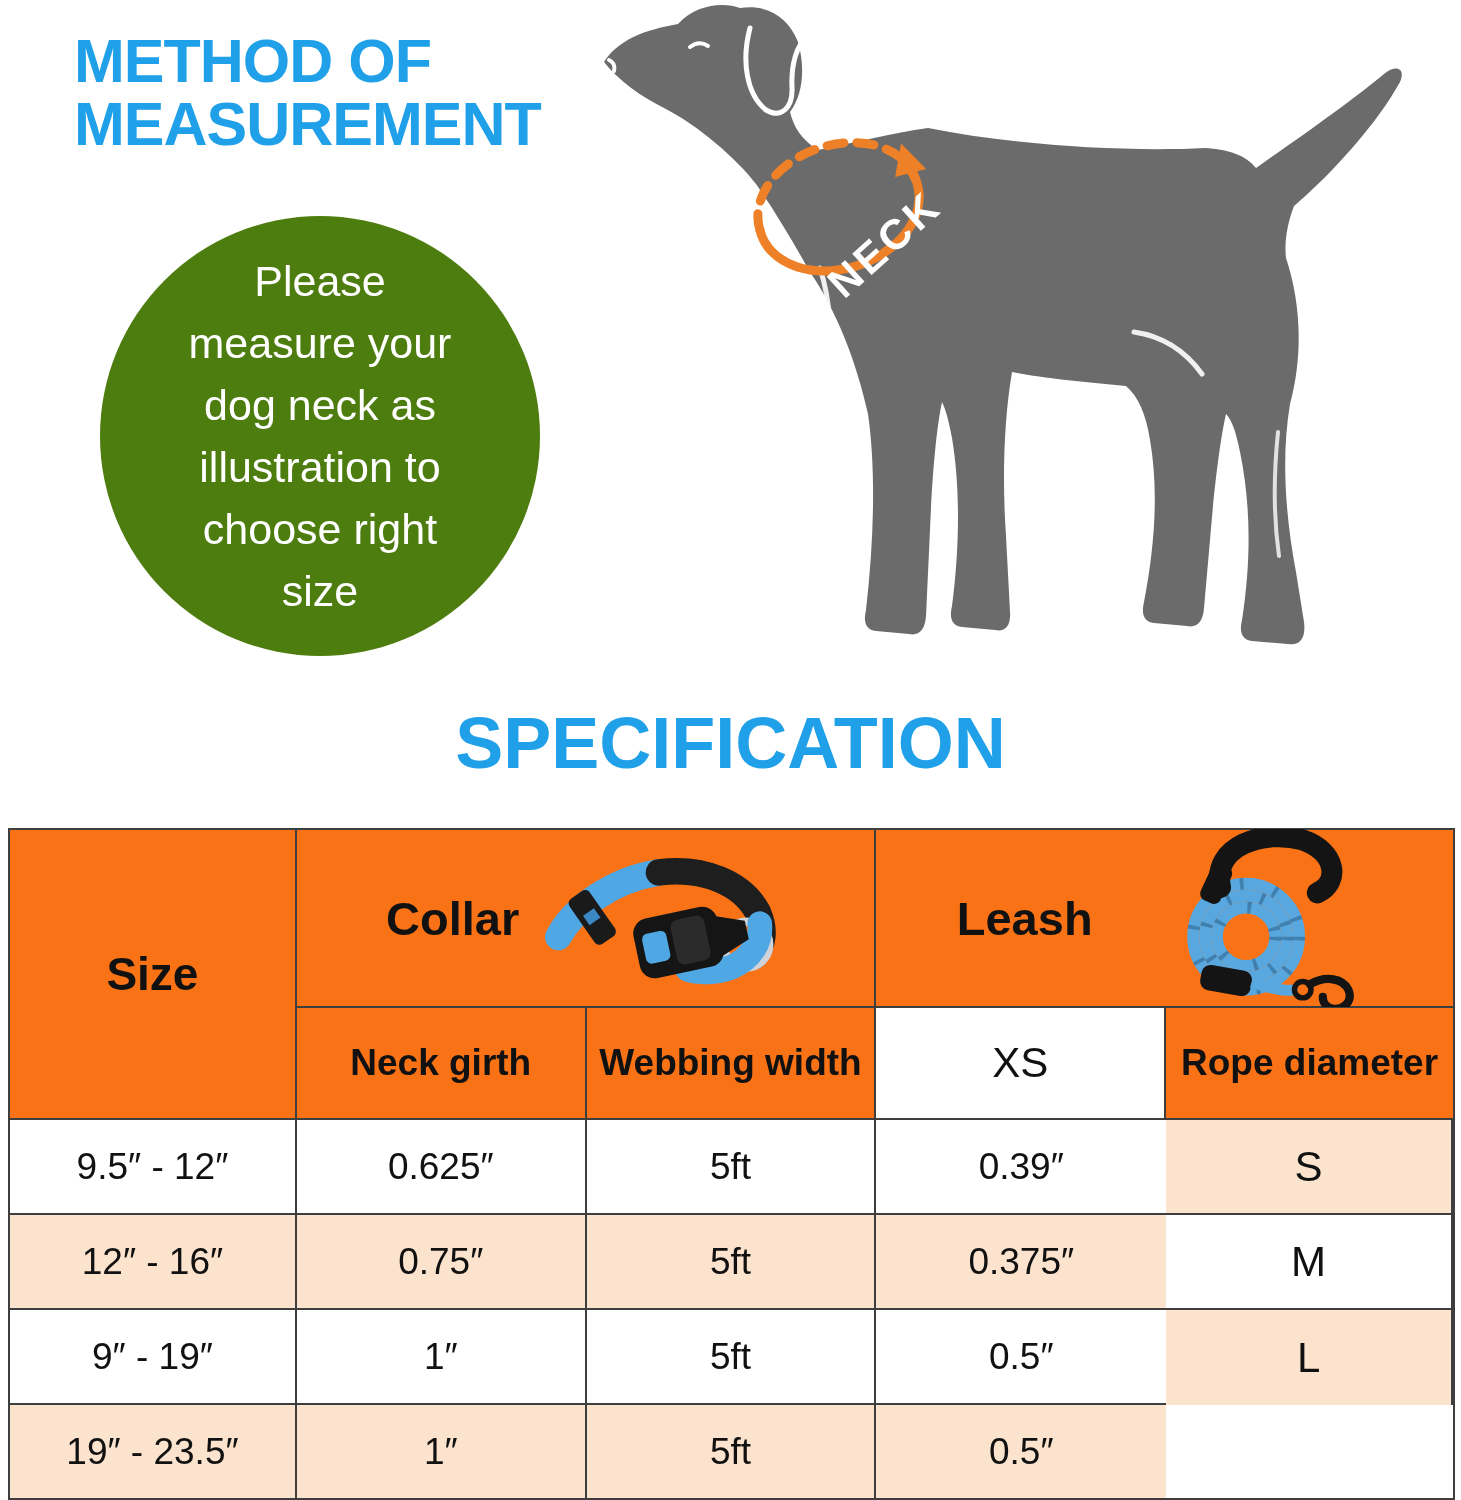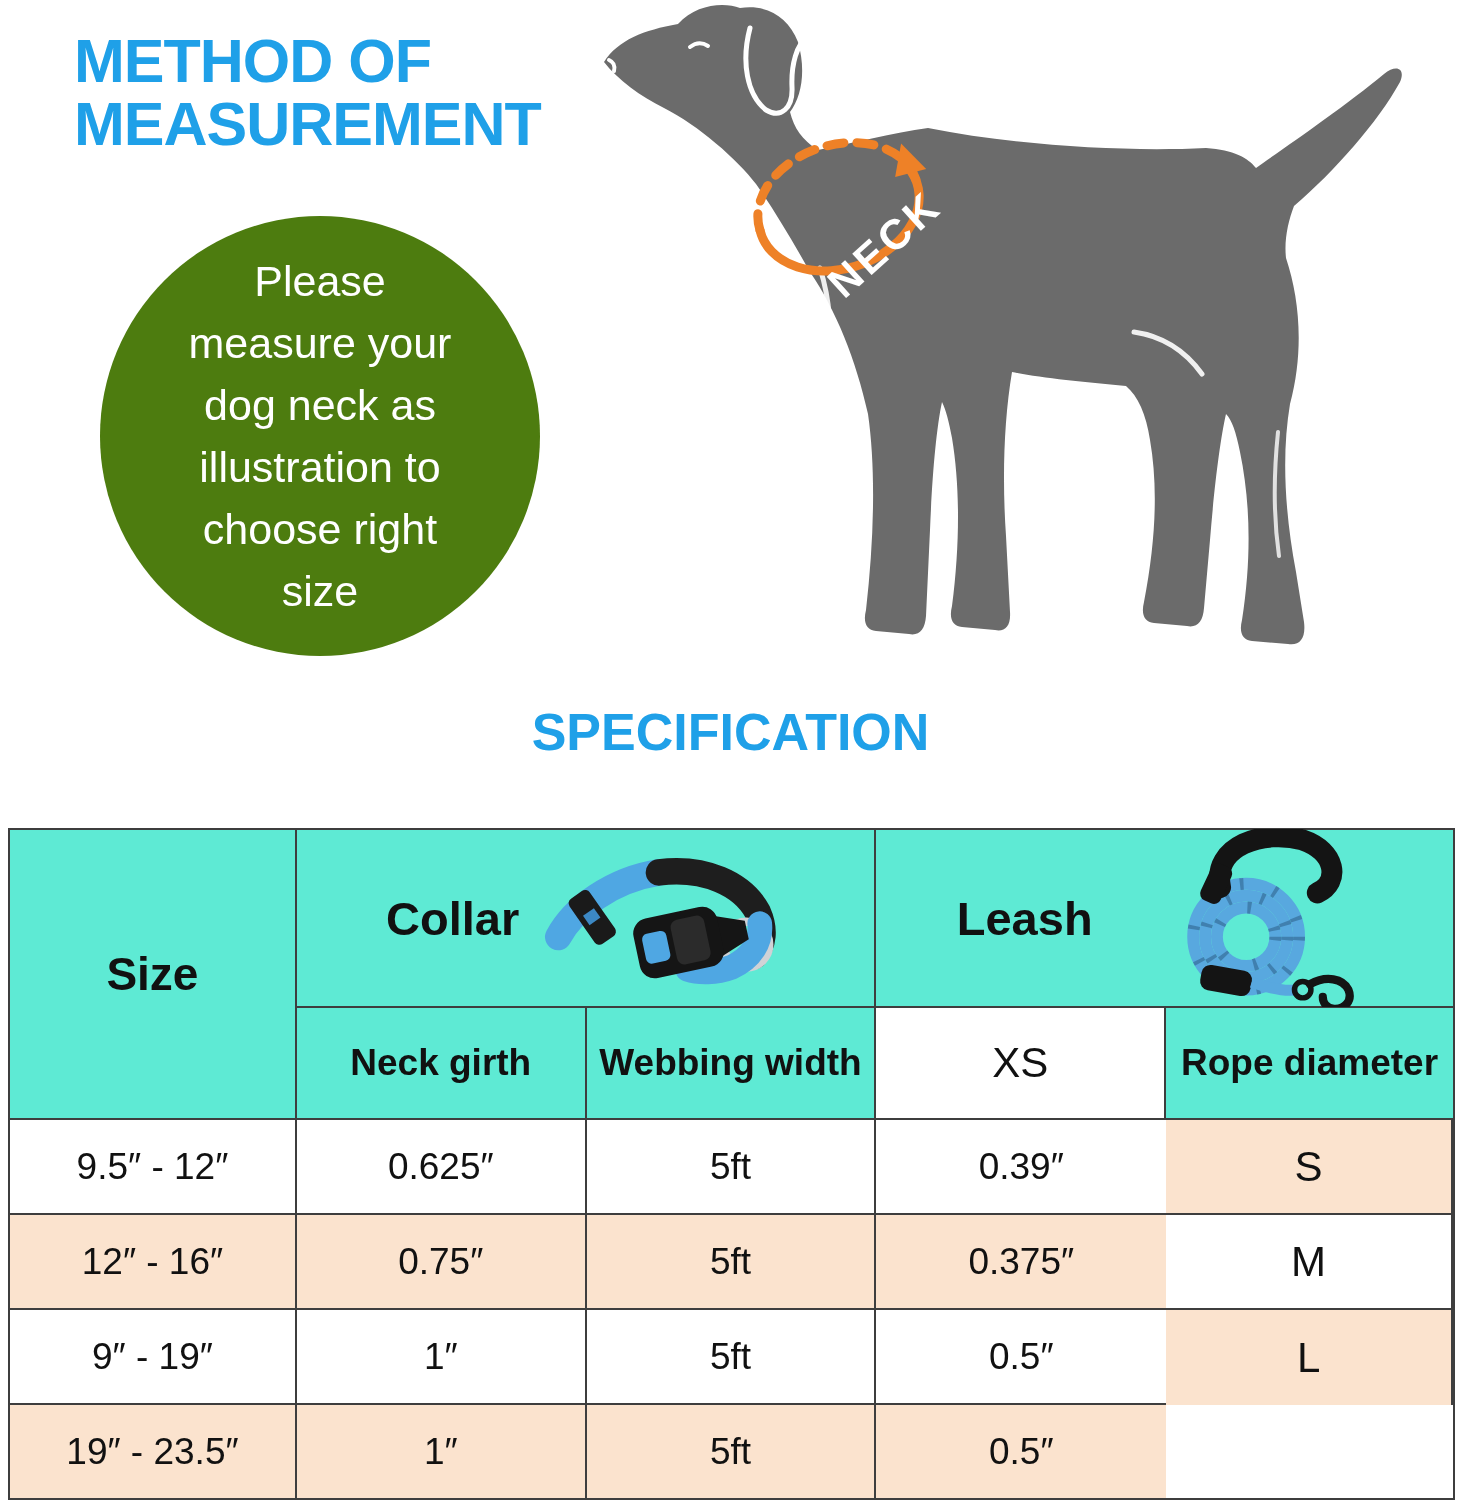--- a/index.html
+++ b/index.html
@@ -8,21 +8,21 @@
     font-family:"Liberation Sans", sans-serif;overflow:hidden;
   }
   
   .main-title{
     position:absolute;left:74px;top:30px;
     font-size:61px;font-weight:bold;line-height:63px;letter-spacing:-1px;
     color:#1FA0E8;
   }
   .spec-heading{
     position:absolute;left:0;top:702px;width:100%;text-align:center;
-    font-size:52px;font-weight:bold;color:#1FA0E8;letter-spacing:0px;
+    font-size:72px;font-weight:bold;color:#1FA0E8;letter-spacing:0px;
   }
   
   .note-circle{
     position:absolute;left:100px;top:216px;width:440px;height:440px;
     background:#4d7c0f;border-radius:50%;
     display:flex;flex-direction:column;align-items:center;justify-content:center;
     color:#ffffff;font-size:43px;line-height:62px;text-align:center;
   }
   
   .dog-svg{position:absolute;left:578px;top:0;width:883px;height:700px;}
@@ -35,21 +35,21 @@
     grid-template-rows:178px 112px 95px 95px 95px auto;
     background:#ffffff;
   }
   .cell{
     border-right:2px solid #3E3E3E;border-bottom:2px solid #3E3E3E;
     display:flex;align-items:center;justify-content:center;
     color:#111;box-sizing:border-box;overflow:visible;
   }
   .cell.last-col{border-right:none;}
   .cell.last-row{border-bottom:none;}
-  .th{background:#5eead4;font-weight:bold;}
+  .th{background:#f97316;font-weight:bold;}
   .corner{grid-column:1;grid-row:1 / 3;font-size:46px;}
   .group-collar{grid-column:2 / 4;grid-row:1;font-size:47px;gap:14px;}
   .group-leash{grid-column:4 / 6;grid-row:1;font-size:47px;gap:8px;}
   .subhead{font-size:37px;grid-row:2;}
   .td{font-size:37px;font-weight:normal;}
   .size-td{font-size:42px;}
   .alt{background:#FBE3CE;}
   .prod-img{flex:0 0 auto;}
 </style>
 </head>

